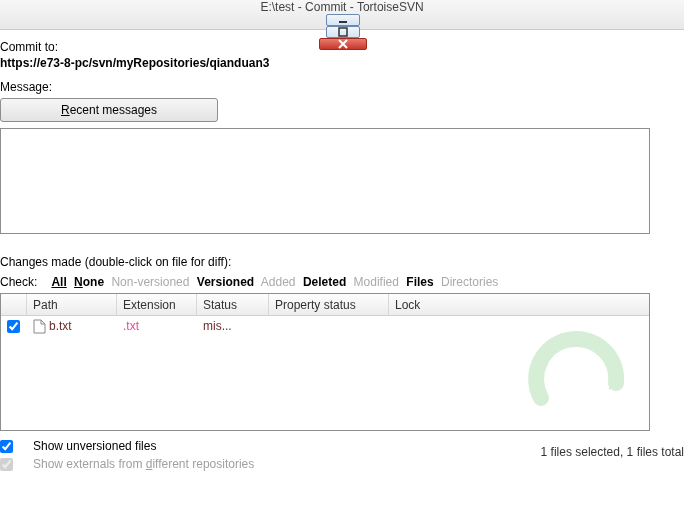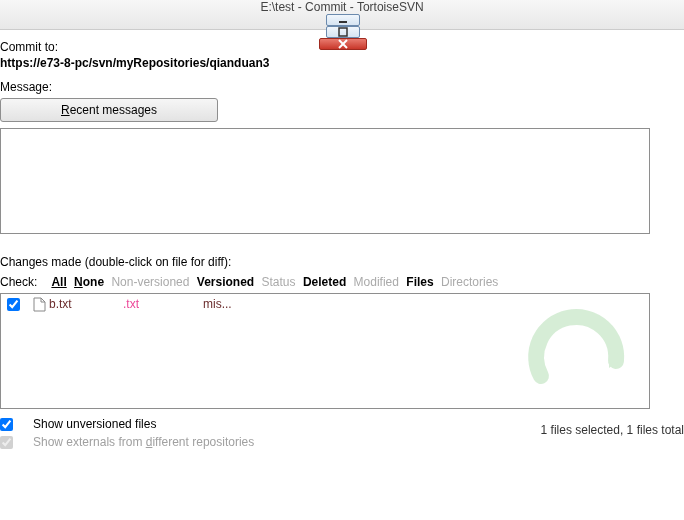--- a/index.html
+++ b/index.html
@@ -100,28 +100,36 @@
   <textarea class="msg-textarea" value="" style=""></textarea>
 
   <div class="changes-label">Changes made (double-click on file for diff):</div>
 
   <div class="filter-row">
     <span>Check:</span>&nbsp;&nbsp;
     <span class="f-bold"><u>All</u></span>
     <span class="f-bold"><u>N</u>one</span>
     <span class="f-grey">Non-versioned</span>
     <span class="f-bold">Versioned</span>
-    <span class="f-grey">Status</span>
+    <span class="f-grey">Added</span>
     <span class="f-bold">Deleted</span>
     <span class="f-grey">Modified</span>
     <span class="f-bold">Files</span>
     <span class="f-grey">Directories</span>
   </div>
 
   <div class="filelist">
+    <div class="filelist-header">
+      <div class="col col-chk"></div>
+      <div class="col col-path">Path</div>
+      <div class="col col-ext">Extension</div>
+      <div class="col col-status">Status</div>
+      <div class="col col-prop">Property status</div>
+      <div class="col col-lock">Lock</div>
+    </div>
     <div class="filelist-body">
       <div class="filerow">
         <div class="cell cell-chk">
             <input type="checkbox" checked="" style="">
           </div>
         <div class="cell cell-path">
           <svg class="file-icon" viewBox="0 0 13 15">
               <path d="M1 1 H8 L12 5 V14 H1 Z" fill="#fff" stroke="#888"></path>
               <path d="M8 1 V5 H12" fill="none" stroke="#888"></path>
             </svg>

